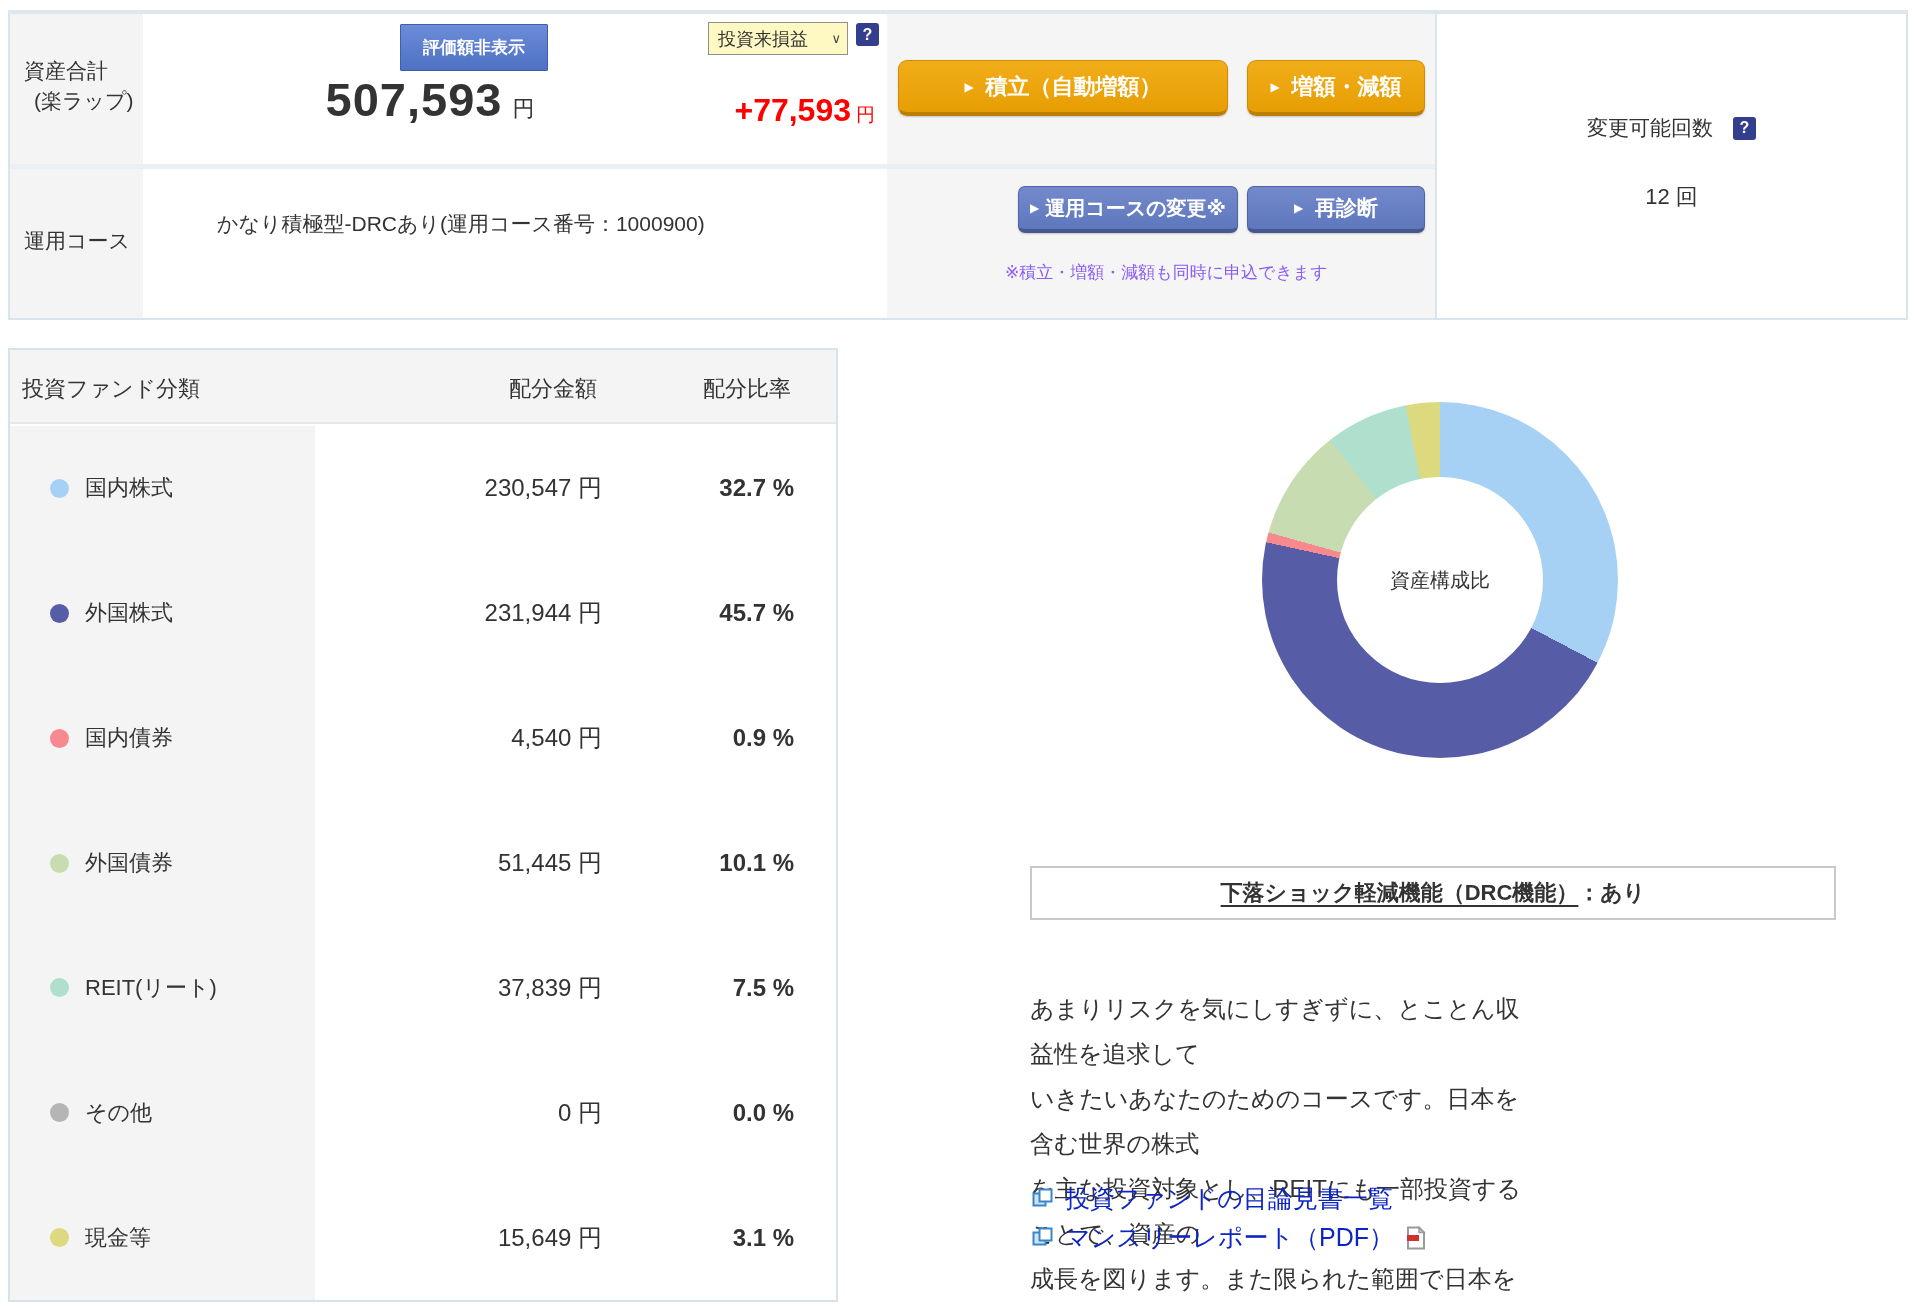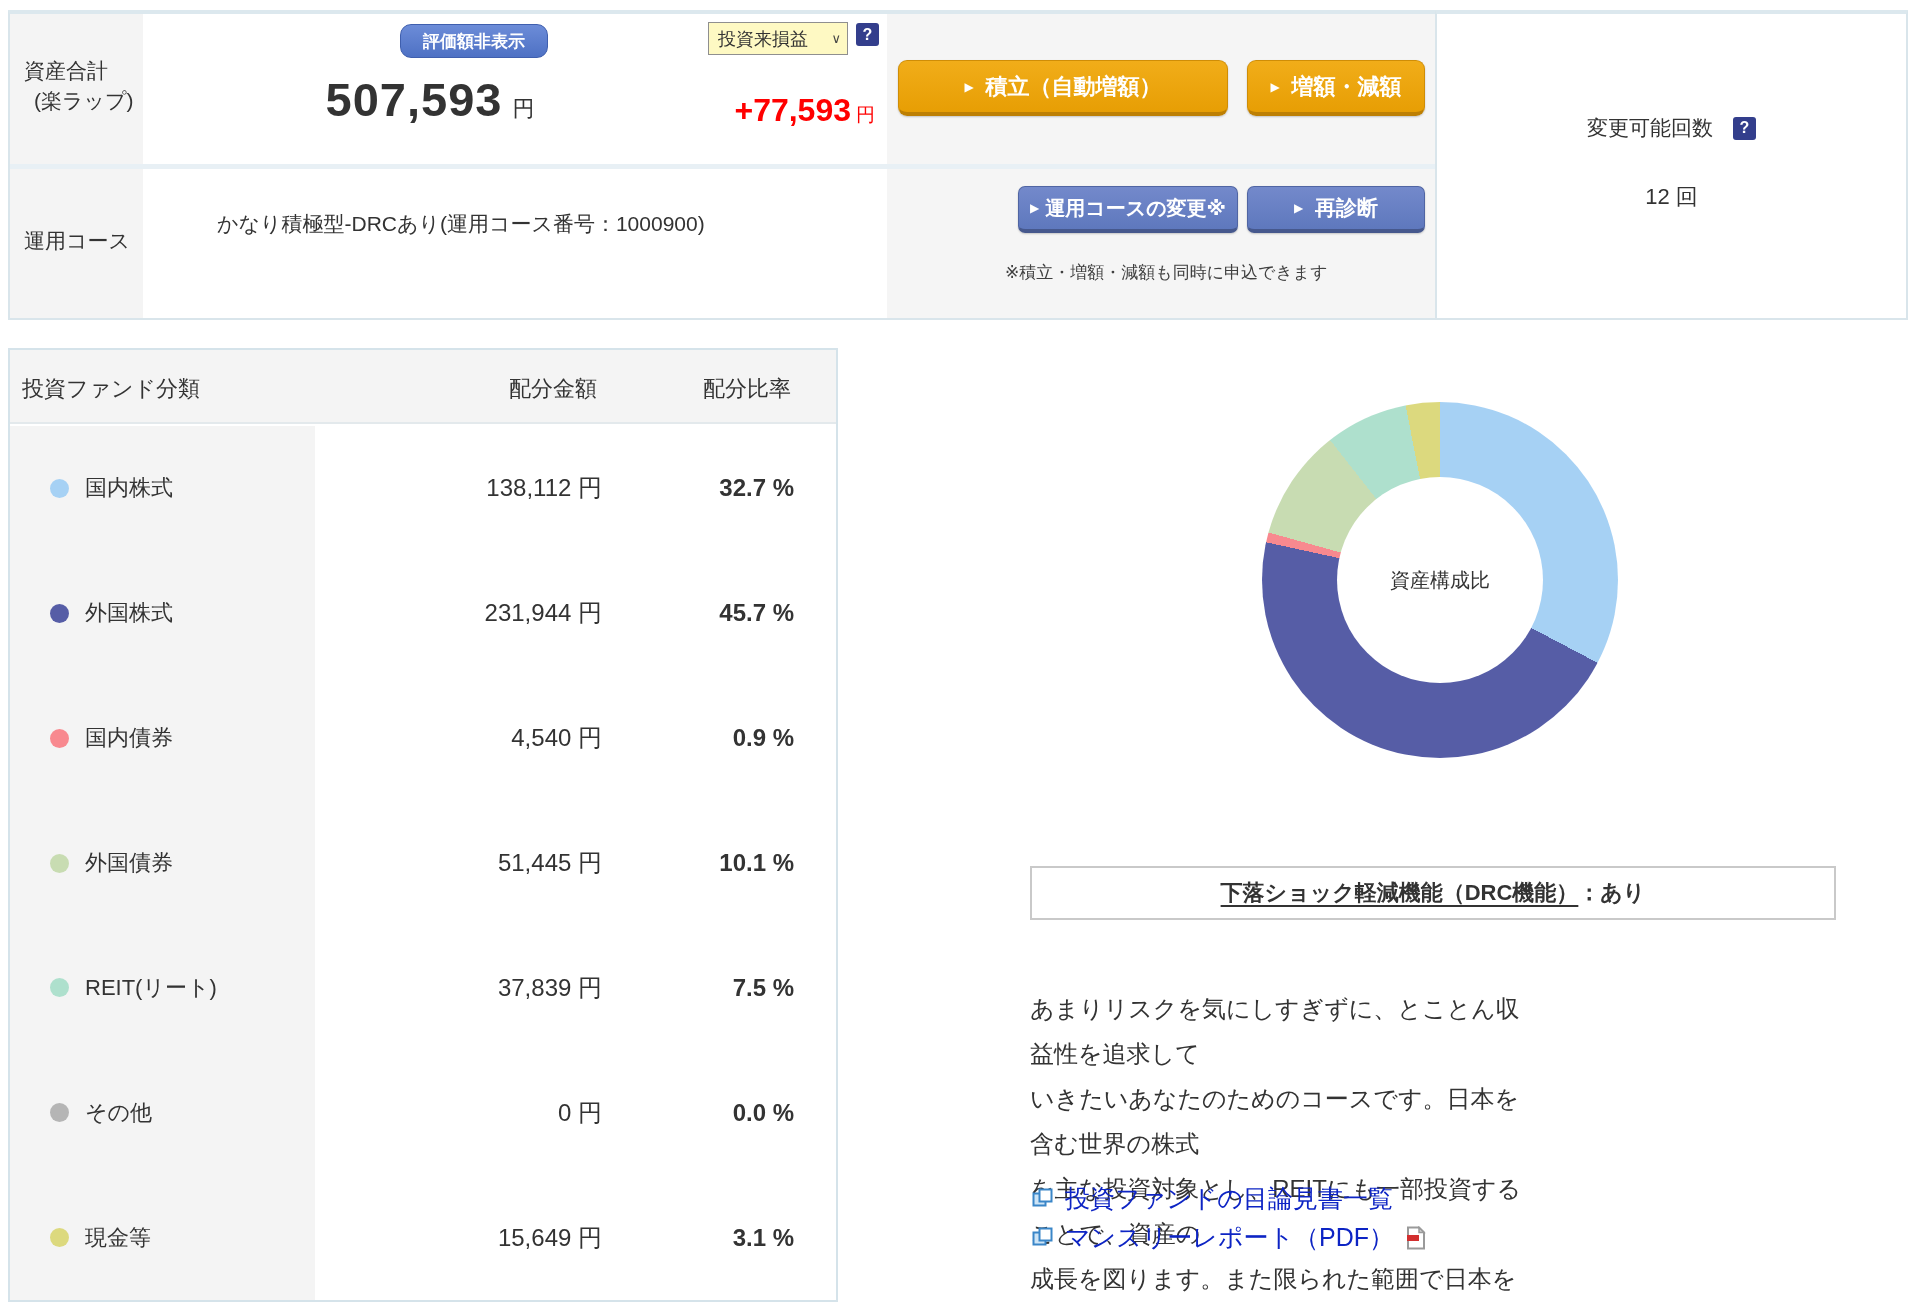--- a/index.html
+++ b/index.html
@@ -9,21 +9,21 @@
   
   .top-main { position:absolute; left:8px; top:10px; width:1429px; height:310px; border:2px solid #d9e5eb; border-top:4px solid #dce8ee; background:#fff; }
   .top-right { position:absolute; left:1435px; top:10px; width:473px; height:310px; border:2px solid #d9e5eb; border-top:4px solid #dce8ee; background:#fff; }
 
   .cell-label1 { position:absolute; left:0; top:0; width:133px; height:150px; background:#f4f4f4; padding:42px 0 0 14px; font-size:21px; line-height:30px; }
   .cell-label2 { position:absolute; left:0; top:155px; width:133px; height:149px; background:#f4f4f4; padding:58px 0 16px 14px; font-size:21px; }
   .row-divider { position:absolute; left:0; top:150px; width:100%; height:5px; background:#e8f0f5; }
   .gray-panel1 { position:absolute; left:877px; top:0; width:548px; height:150px; background:#f5f5f5; }
   .gray-panel2 { position:absolute; left:877px; top:155px; width:548px; height:149px; background:#f5f5f5; }
 
-  .hide-badge { position:absolute; left:390px; top:10px; width:148px; height:34px; background:linear-gradient(180deg,#6c8cd8,#4e71c4); border:1px solid #3f5fae; border-radius:11px; color:#fff; font-size:17px; font-weight:bold; display:flex; align-items:center; justify-content:center; cursor:pointer; }
+  .hide-badge { position:absolute; left:390px; top:10px; width:148px; height:47px; background:linear-gradient(180deg,#6c8cd8,#4e71c4); border:1px solid #3f5fae; border-radius:1px; color:#fff; font-size:17px; font-weight:bold; display:flex; align-items:center; justify-content:center; cursor:pointer; }
   .total-wrap { position:absolute; left:235px; top:58px; width:370px; text-align:center; white-space:nowrap; }
   .total-num { font-size:47px; font-weight:bold; color:#333; letter-spacing:1px; }
   .total-unit { font-size:22px; margin-left:10px; }
 
   .pl-select { position:absolute; left:698px; top:8px; width:140px; height:33px; border:1px solid #8f8f8f; background:#fef9c3; font-size:18px; display:flex; align-items:center; justify-content:space-between; padding:0 6px 0 9px; cursor:pointer; }
   .chev { font-size:13px; color:#444; }
   .q-icon { width:23px; height:23px; background:#333e8c; color:#fff; border-radius:3px; font-weight:bold; font-size:16px; display:inline-flex; align-items:center; justify-content:center; cursor:pointer; flex:0 0 auto; }
   .q1 { position:absolute; left:846px; top:9px; }
   .pl-value { position:absolute; left:540px; top:78px; width:325px; text-align:right; white-space:nowrap; color:#f00; }
   .pl-num { font-size:32px; font-weight:bold; }
@@ -32,21 +32,21 @@
   .btn { position:absolute; display:flex; align-items:center; justify-content:center; gap:12px; color:#fff; font-weight:bold; cursor:pointer; white-space:nowrap; }
   .arrow { font-size:12px; line-height:1; }
   .btn-orange { background:linear-gradient(180deg,#f1ad19,#e79e04); border:1px solid #cf8d06; border-bottom:4px solid #bd7f03; border-radius:9px; font-size:22px; box-shadow:0 1px 2px rgba(0,0,0,.2); }
   .btn-blue { background:linear-gradient(180deg,#7389cb,#5e78bd); border:1px solid #5065a3; border-bottom:4px solid #46588d; border-radius:7px; font-size:21px; box-shadow:0 1px 2px rgba(0,0,0,.2); }
   .b-tsumitate { left:888px; top:46px; width:330px; height:56px; }
   .b-zougen  { left:1237px; top:46px; width:178px; height:56px; }
   .b-course  { left:1008px; top:172px; width:220px; height:47px; font-size:20px; gap:6px; }
   .b-rediag  { left:1237px; top:172px; width:178px; height:47px; }
 
   .course-text { position:absolute; left:207px; top:196px; font-size:21px; white-space:nowrap; }
-  .note-text { position:absolute; left:995px; top:247px; font-size:17px; color:#404040; white-space:nowrap; }
+  .note-text { position:absolute; left:995px; top:247px; font-size:17px; color:#8b5cf6; white-space:nowrap; }
 
   .tr-inner { position:absolute; left:0; top:0; width:100%; height:100%; display:flex; flex-direction:column; align-items:center; }
   .tr-label-row { margin-top:100px; display:flex; align-items:center; gap:20px; font-size:21px; }
   .tr-value { margin-top:40px; font-size:22px; }
 
   
   .alloc { position:absolute; left:8px; top:348px; width:830px; height:954px; border:2px solid #d5e3ea; background:#fff; }
   .a-head { position:absolute; left:0; top:0; width:100%; height:74px; background:#f4f4f4; border-bottom:2px solid #e3e9ec; }
   .a-head .h1 { position:absolute; left:12px; top:24px; font-size:22px; }
   .a-head .h2 { position:absolute; left:393px; top:24px; width:300px; text-align:center; font-size:22px; }
@@ -141,21 +141,21 @@
       <div class="h1">投資ファンド分類</div>
       <div class="h2">配分金額</div>
       <div class="h3">配分比率</div>
     </div>
     <div class="a-body">
       <div class="a-row">
         <div class="a-c1">
             <span class="dot" style="background:#a6d1f4"></span>
             <span>国内株式</span>
           </div>
-        <div class="a-c2">138,112 円</div>
+        <div class="a-c2">230,547 円</div>
         <div class="a-c3">32.7 %</div>
       </div>
       <div class="a-row">
         <div class="a-c1">
             <span class="dot" style="background:#565da6"></span>
             <span>外国株式</span>
           </div>
         <div class="a-c2">231,944 円</div>
         <div class="a-c3">45.7 %</div>
       </div>

